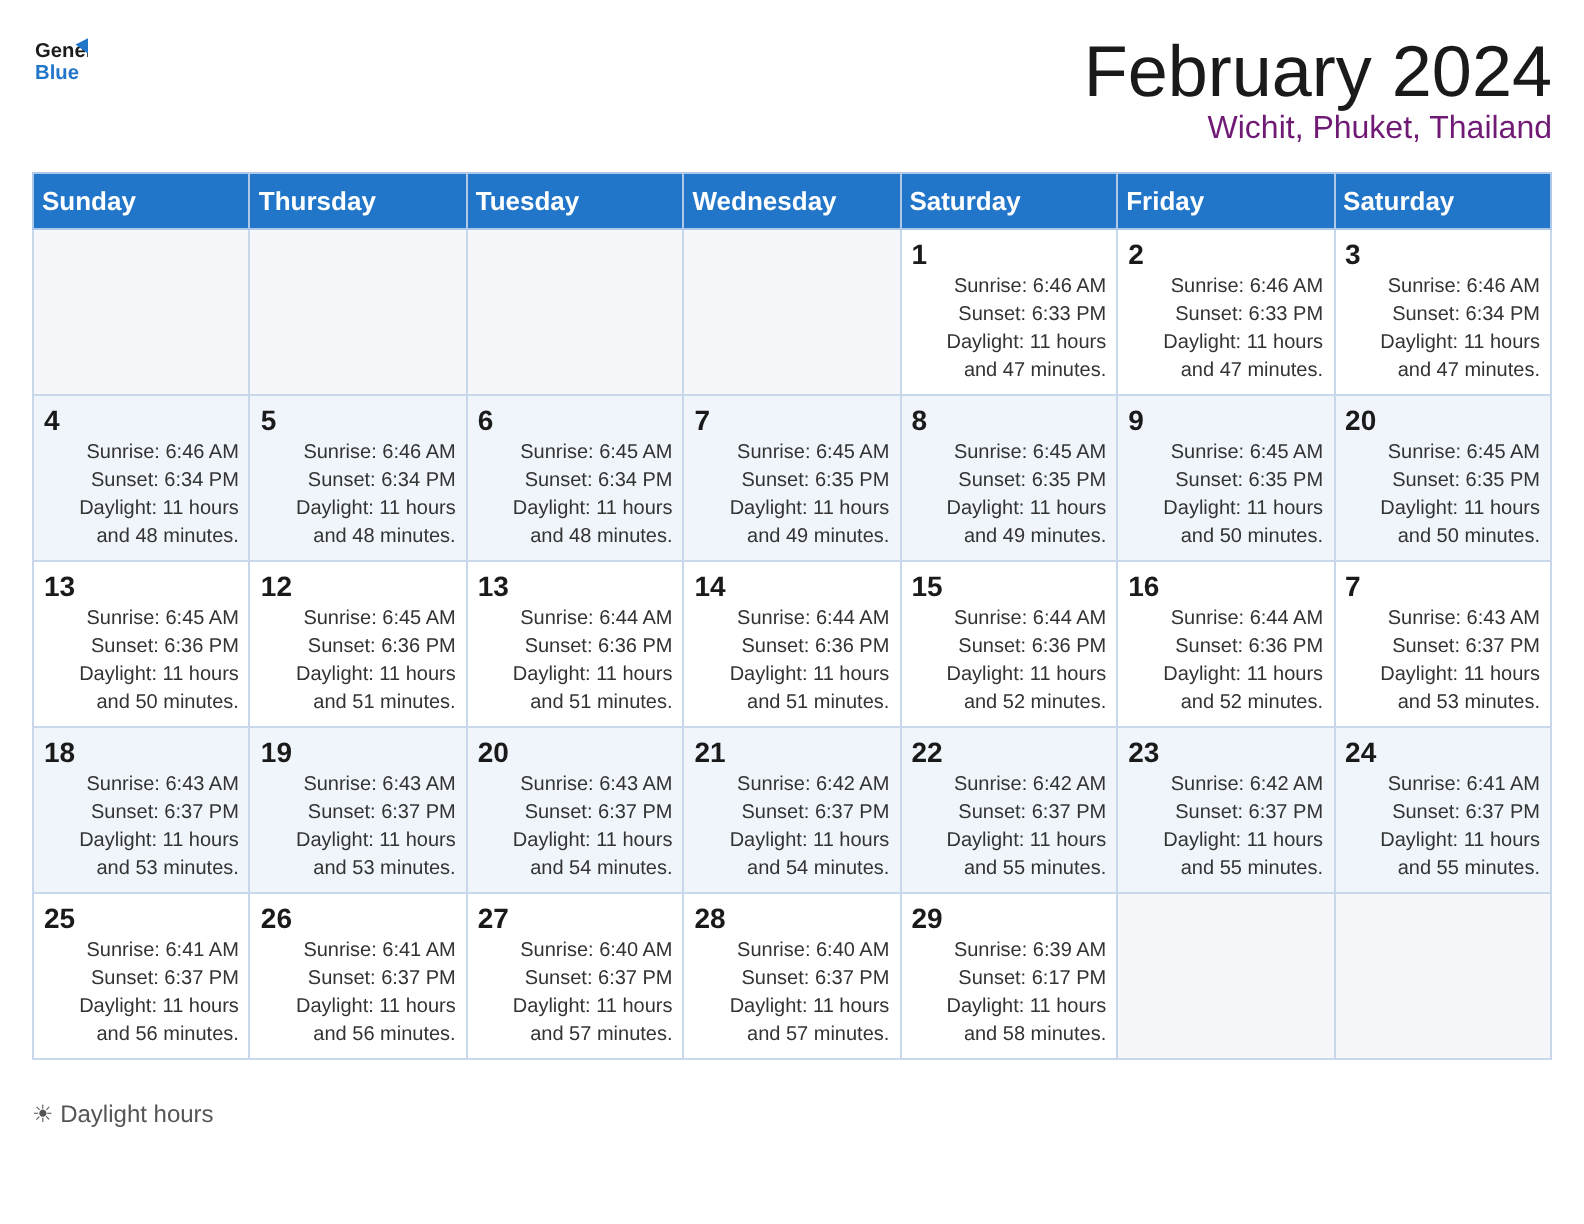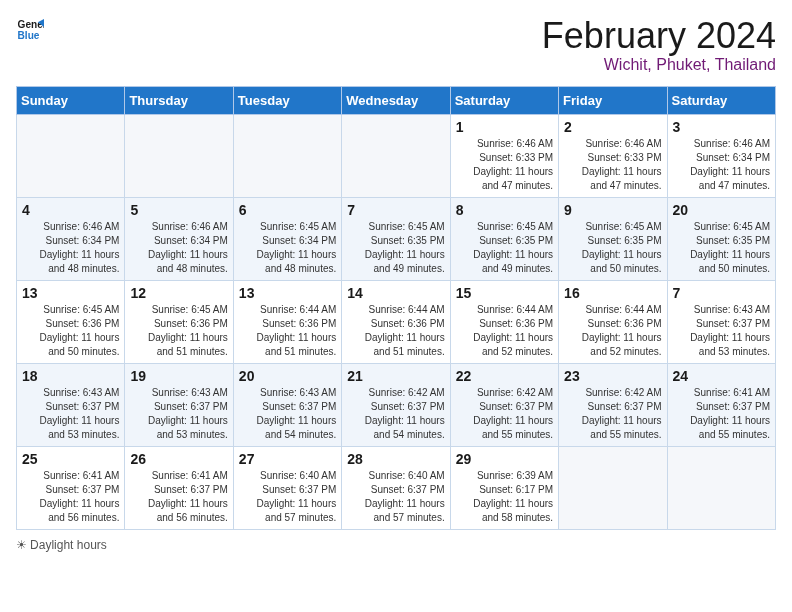--- a/index.html
+++ b/index.html
@@ -83,21 +83,21 @@
       line-height: 1.4;
       text-align: right;
     }
     tr:nth-child(even) td:not(.empty) { background: #f0f5fb; }
     tr:nth-child(odd) td:not(.empty) { background: #fff; }
     
     .row-even td:not(.empty) { background: #edf3fa; }
     .row-odd td:not(.empty) { background: #fff; }
     .row-odd td.empty { background: #f5f7fa; }
     .legend {
-      margin-top: 8px;
+      margin-top: 20px;
       font-size: 12px;
       color: #555;
     }
   </style>
 </head>
 <body>
 
 <div class="header">
   <div class="logo">
     <svg class="logo-icon" viewBox="0 0 36 36">

